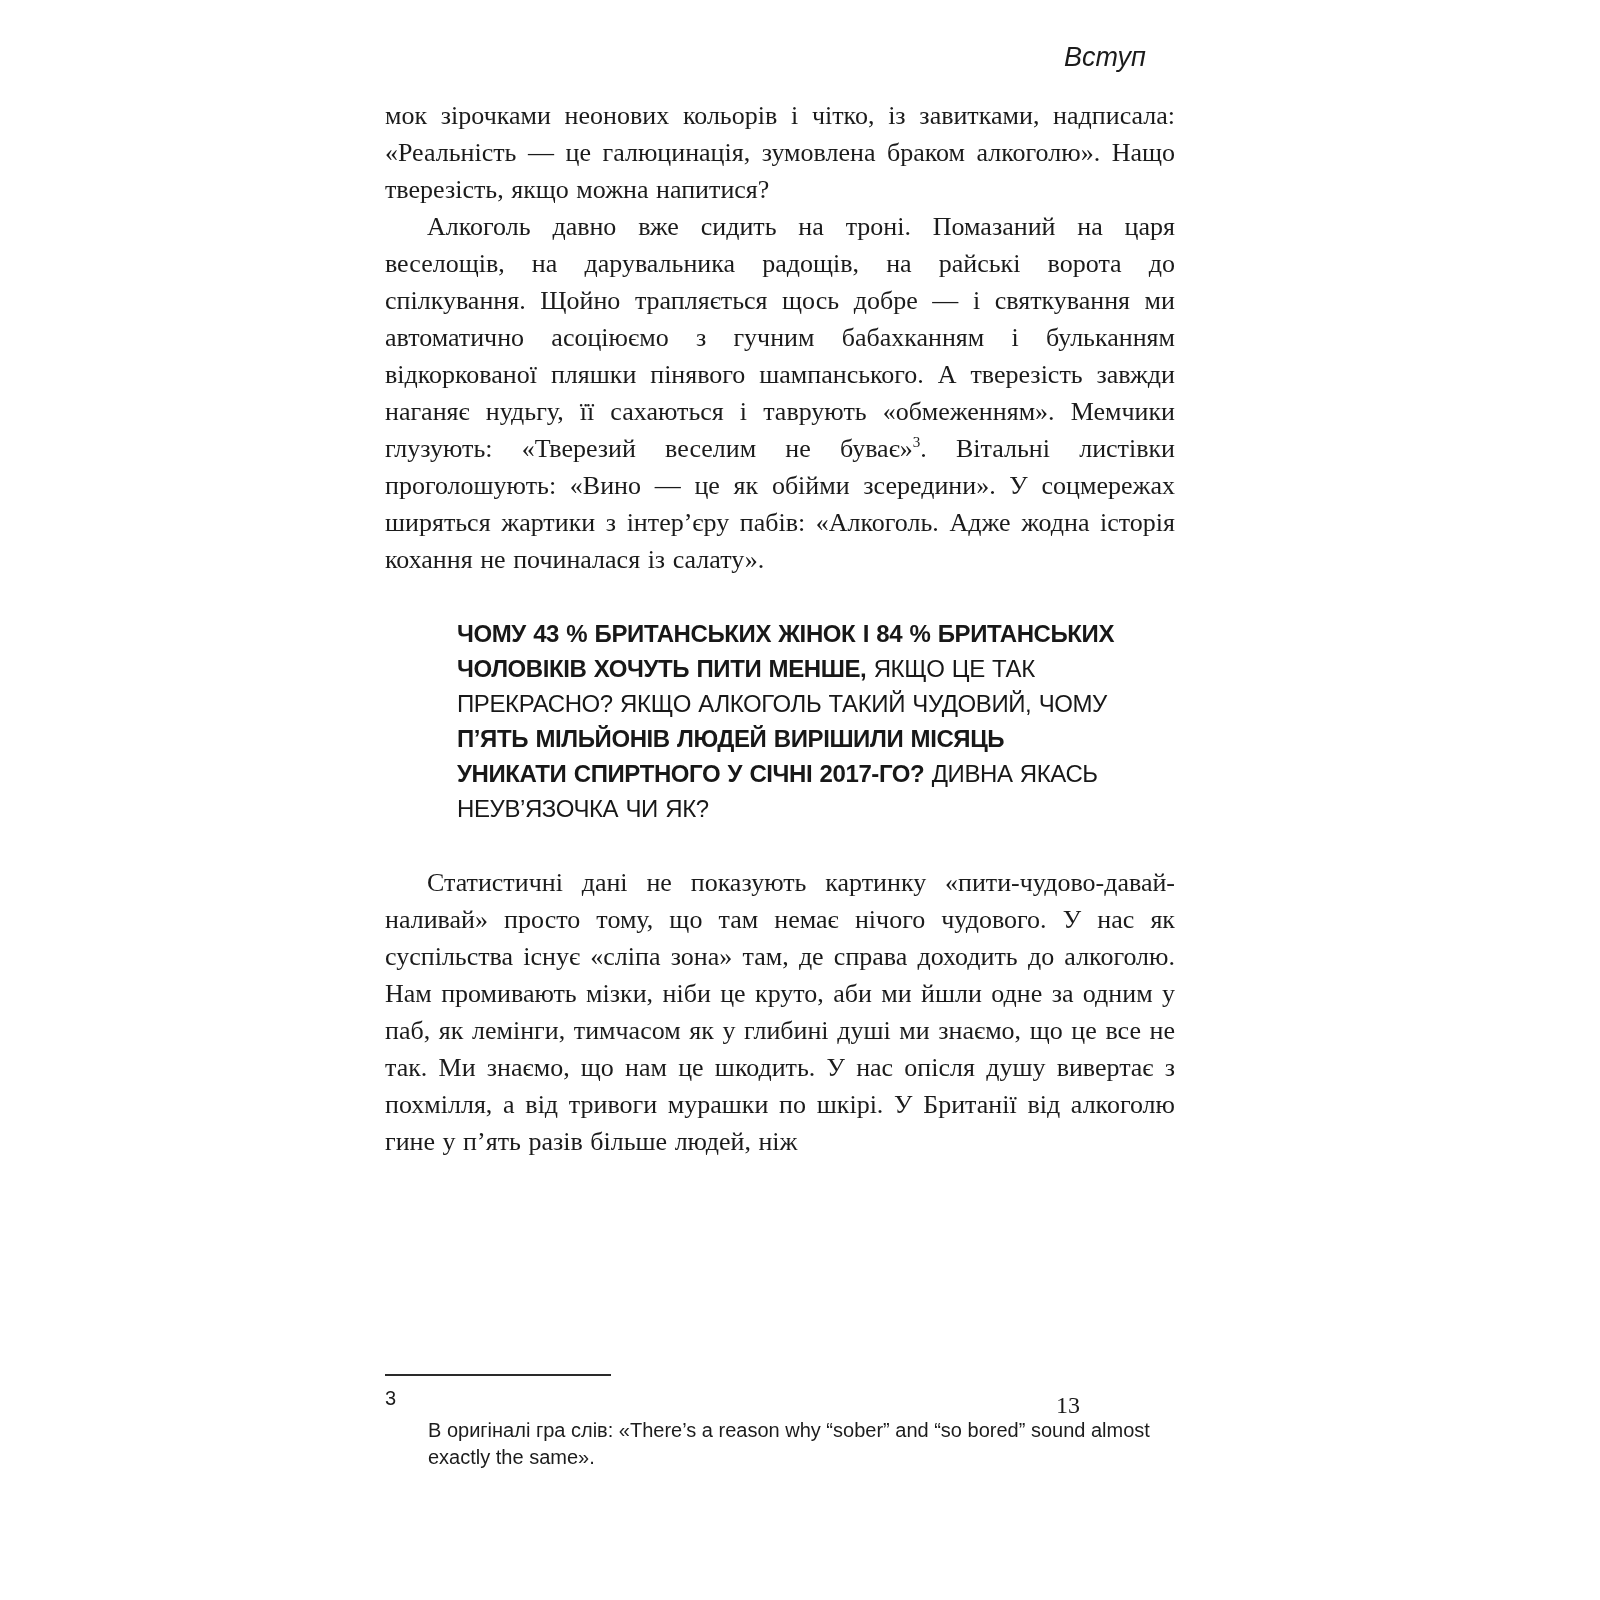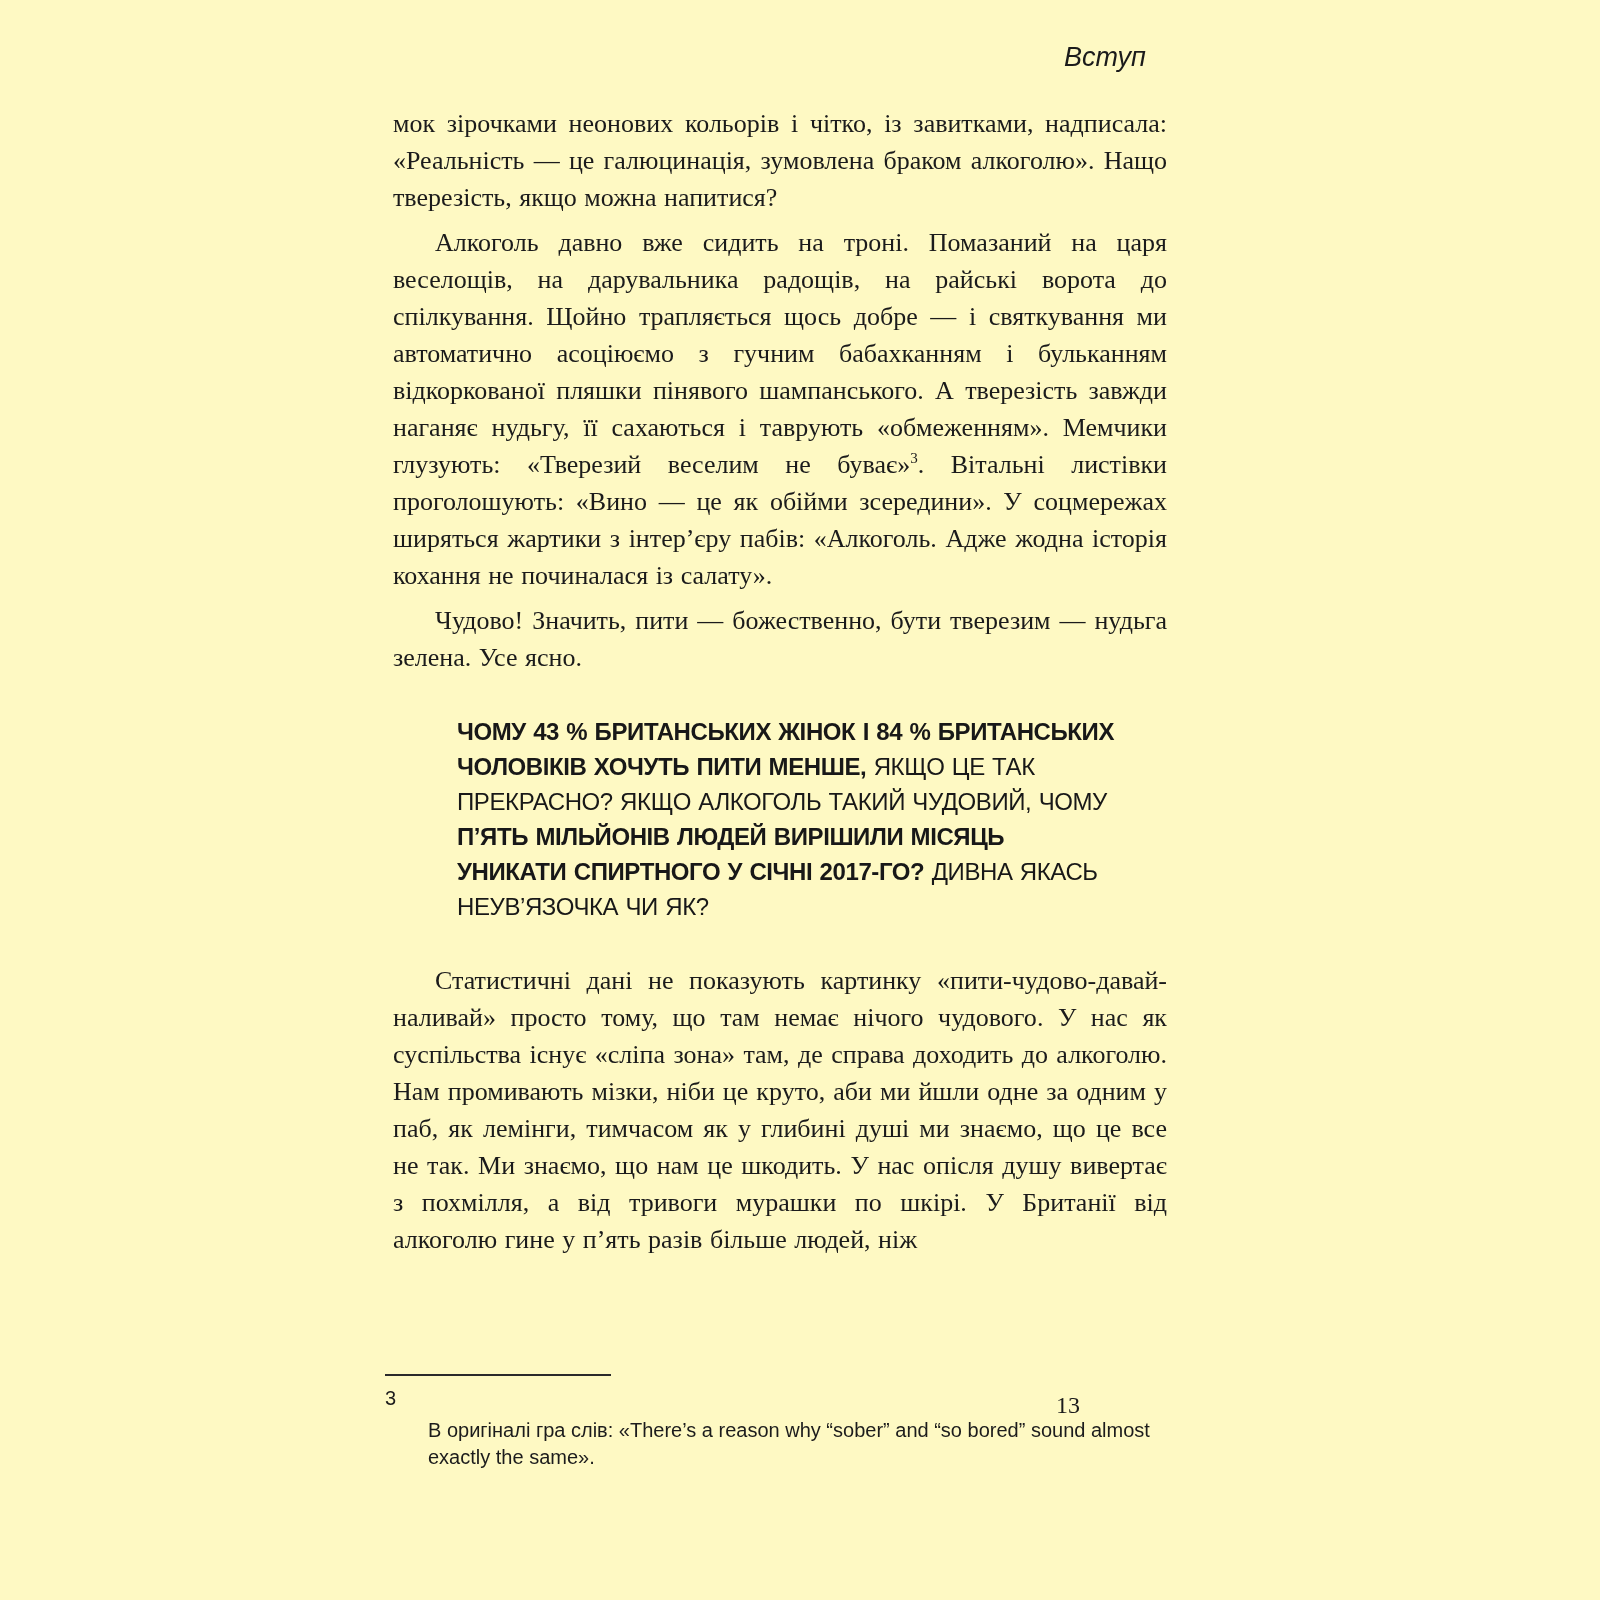--- a/index.html
+++ b/index.html
@@ -4,21 +4,21 @@
 <style>
   html, body {
     margin: 0;
     padding: 0;
     background: #e8e8e8;
   }
   .page {
     position: relative;
     width: 1600px;
     height: 1600px;
-    background: #fef9c3;
+    background: #ffffff;
     color: #1b1b1b;
     overflow: hidden;
   }
   .running-head {
     position: absolute;
     top: 42px;
     left: 955px;
     width: 300px;
     text-align: center;
     font-family: "Liberation Sans", "DejaVu Sans", sans-serif;
@@ -31,21 +31,21 @@
     left: 385px;
     top: 97px;
     width: 790px;
     font-family: "Liberation Serif", "DejaVu Serif", serif;
     font-size: 26px;
     line-height: 37px;
     text-align: justify;
     word-spacing: 0.04em;
   }
   .text-block p {
-    margin: 8px;
+    margin: 0;
   }
   .text-block p.indent {
     text-indent: 42px;
   }
   .text-block sup {
     font-size: 0.58em;
     line-height: 0;
     vertical-align: super;
   }
   .em-italic {
@@ -104,21 +104,20 @@
 <div class="page">
 
   <div class="running-head">Вступ</div>
 
   <main class="text-block">
 
     <p>мок зірочками неонових кольорів і чітко, із завитками, надписала: «Реальність — це галюцинація, зумовлена браком алкоголю». Нащо тверезість, якщо можна напитися?</p>
 
     <p class="indent"><span>Алкоголь давно вже сидить на троні. Помазаний на царя веселощів, на дарувальника радощів, на райські ворота до спілкування. Щойно трапляється щось добре — і святкування ми автоматично асоціюємо з гучним бабахканням і бульканням відкоркованої пляшки пінявого шампанського. А тверезість завжди наганяє нудьгу, її сахаються і таврують «обмеженням». Мемчики глузують: «Тверезий веселим не буває»</span><sup>3</sup><span>. Вітальні листівки проголошують: «Вино — це як обійми зсередини». У соцмережах ширяться жартики з інтер’єру пабів: «Алкоголь. Адже жодна історія кохання не починалася із салату».</span></p>
 
-    <p class="indent">Чудово! Значить, пити — божественно, бути тверезим — нудьга зелена. Усе ясно.</p>
 
 
     <blockquote class="pull-quote"><span class="q-bold">ЧОМУ 43 % БРИТАНСЬКИХ ЖІНОК І 84 % БРИТАНСЬКИХ ЧОЛОВІКІВ ХОЧУТЬ ПИТИ МЕНШЕ, </span><span class="q-reg">ЯКЩО ЦЕ ТАК ПРЕКРАСНО? ЯКЩО АЛКОГОЛЬ ТАКИЙ ЧУДОВИЙ, ЧОМУ </span><span class="q-bold">П’ЯТЬ МІЛЬЙОНІВ ЛЮДЕЙ ВИРІШИЛИ МІСЯЦЬ УНИКАТИ СПИРТНОГО У СІЧНІ 2017-ГО? </span><span class="q-reg">ДИВНА ЯКАСЬ НЕУВ’ЯЗОЧКА ЧИ ЯК?</span></blockquote>
 
     <p class="indent"><span>Статистичні дані не показують картинку «пити-чудово-давай-наливай» просто тому, що там немає </span><span class="em-italic">нічого чудового</span><span>. У нас як суспільства існує «сліпа зона» там, де справа доходить до алкоголю. Нам промивають мізки, ніби це круто, аби ми йшли одне за одним у паб, як лемінги, тимчасом як у глибині душі ми знаємо, що це все не так. Ми знаємо, що нам це шкодить. У нас опісля душу вивертає з похмілля, а від тривоги мурашки по шкірі. У Британії від алкоголю гине у п’ять разів більше людей, ніж</span></p>
 
   </main>
 
   <div class="footnote-area">
     <div class="footnote-rule"></div>

